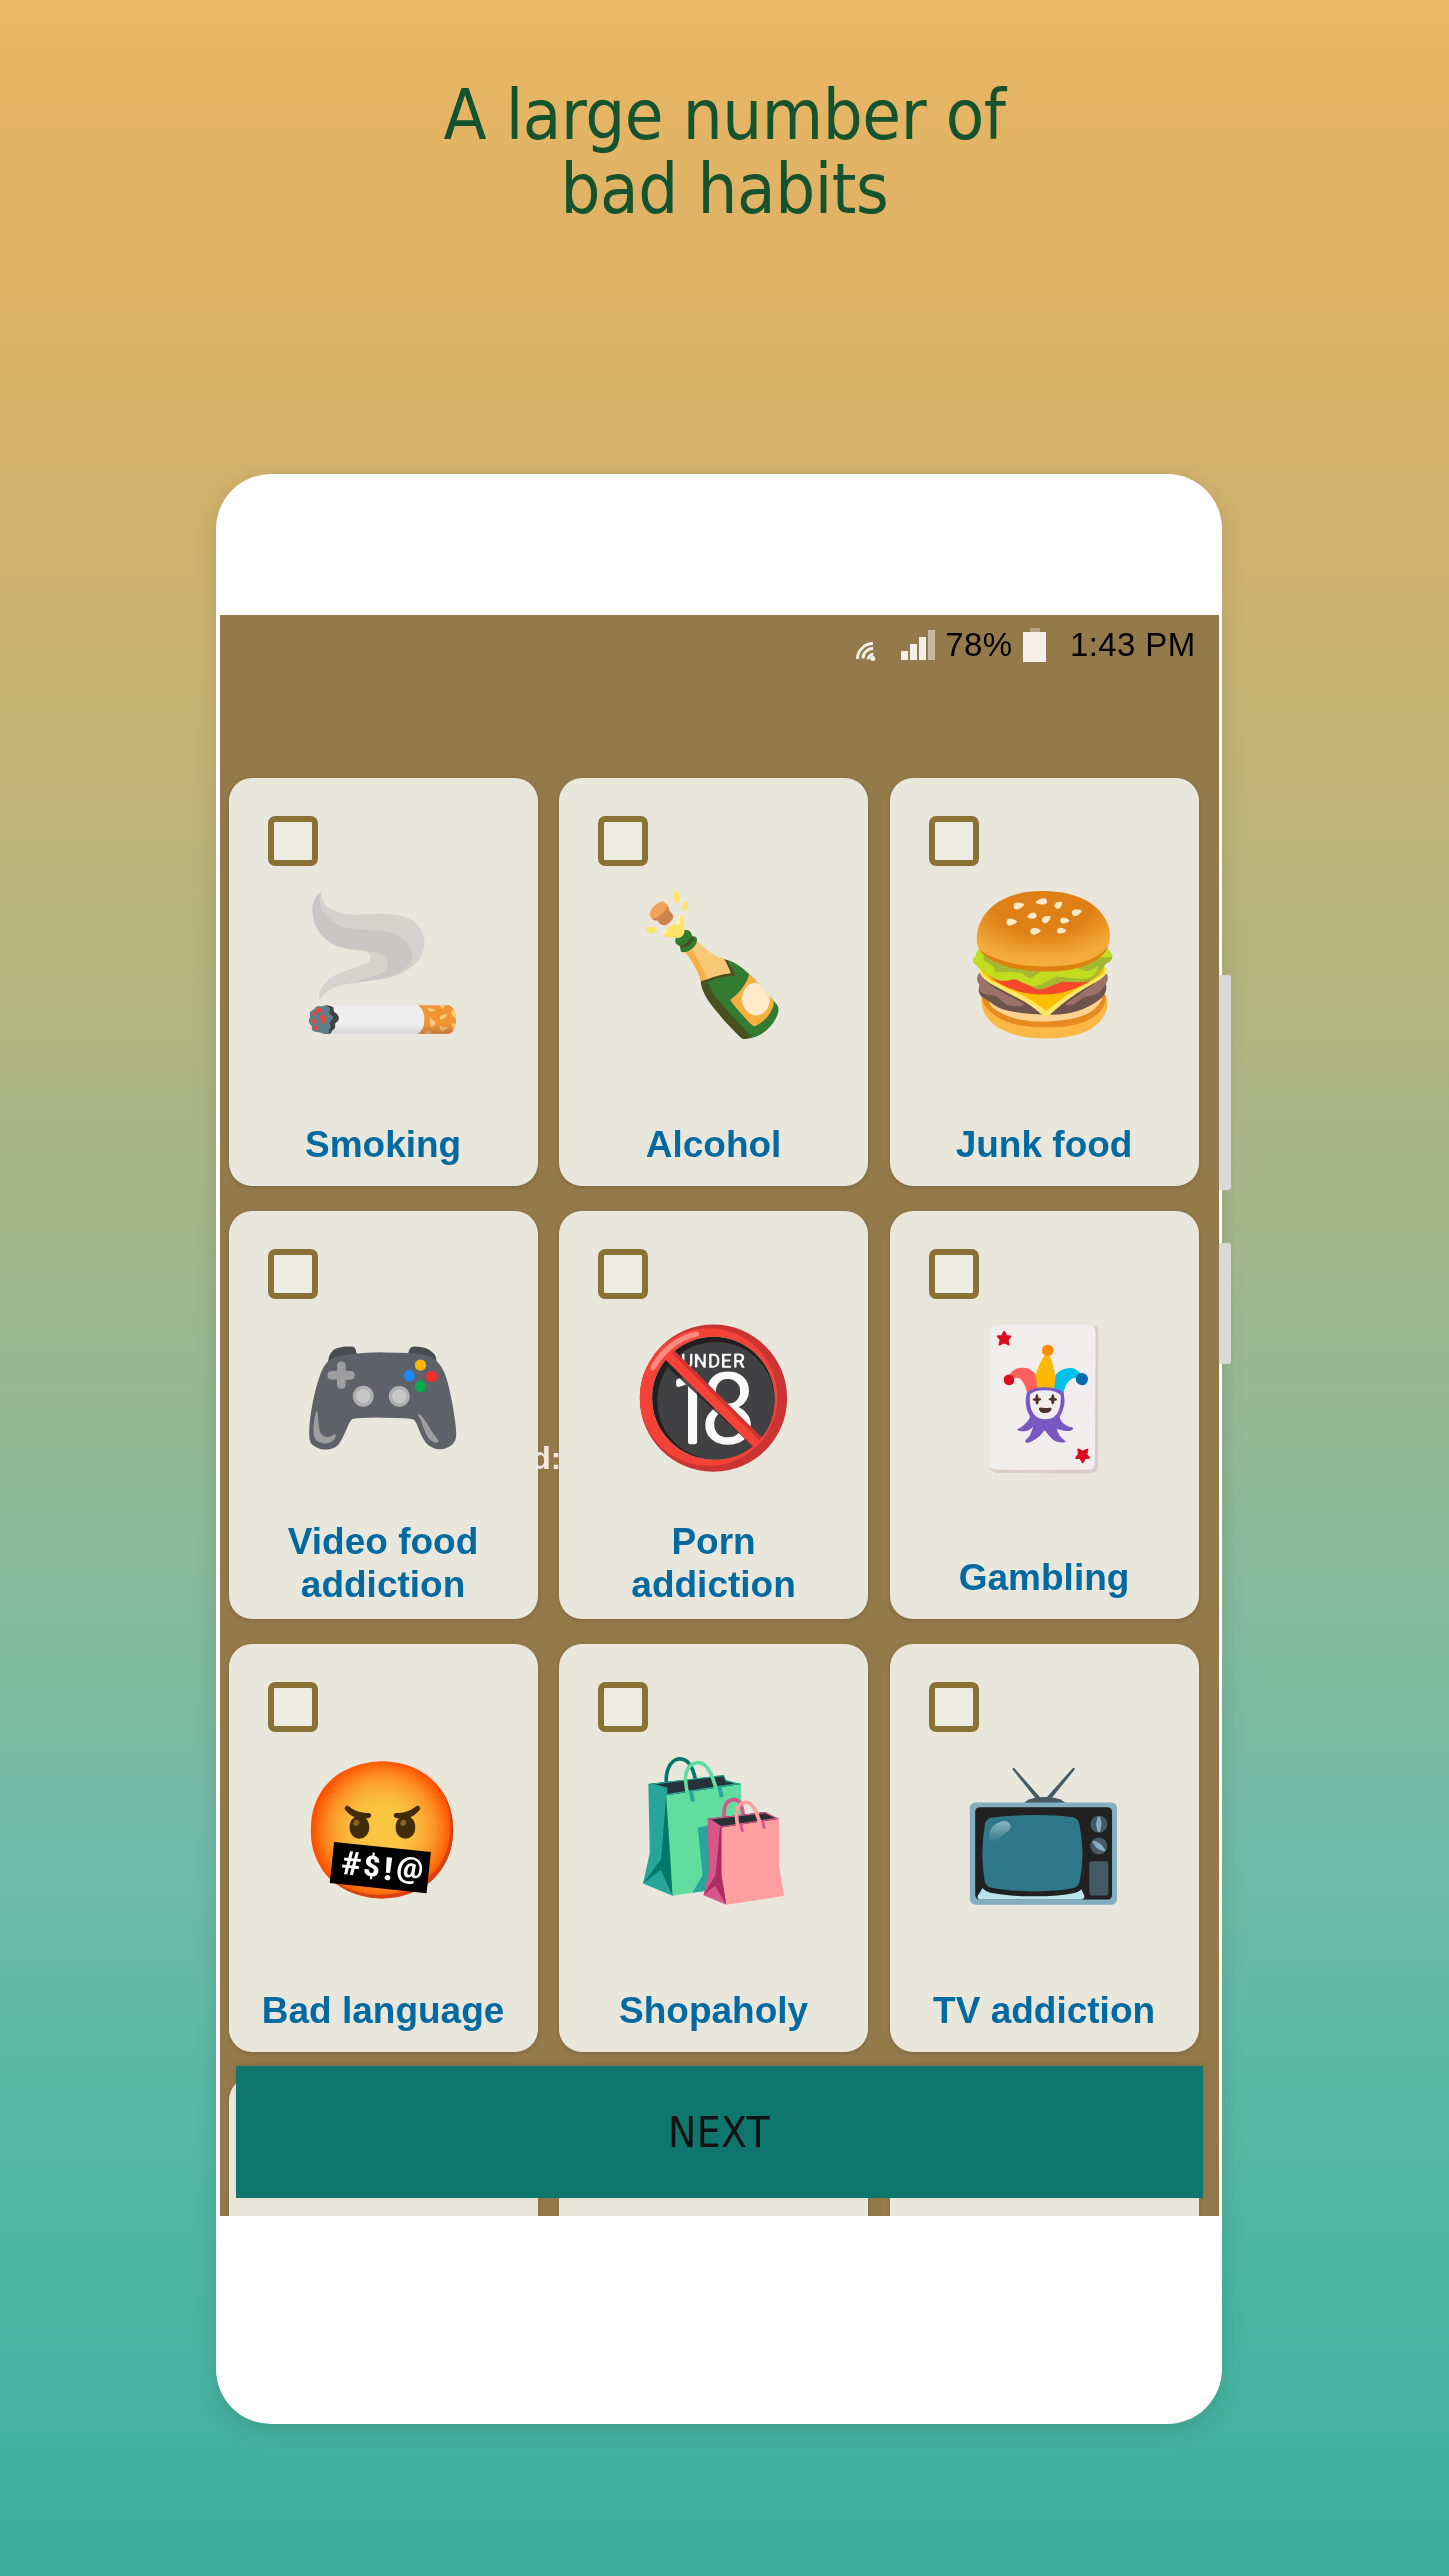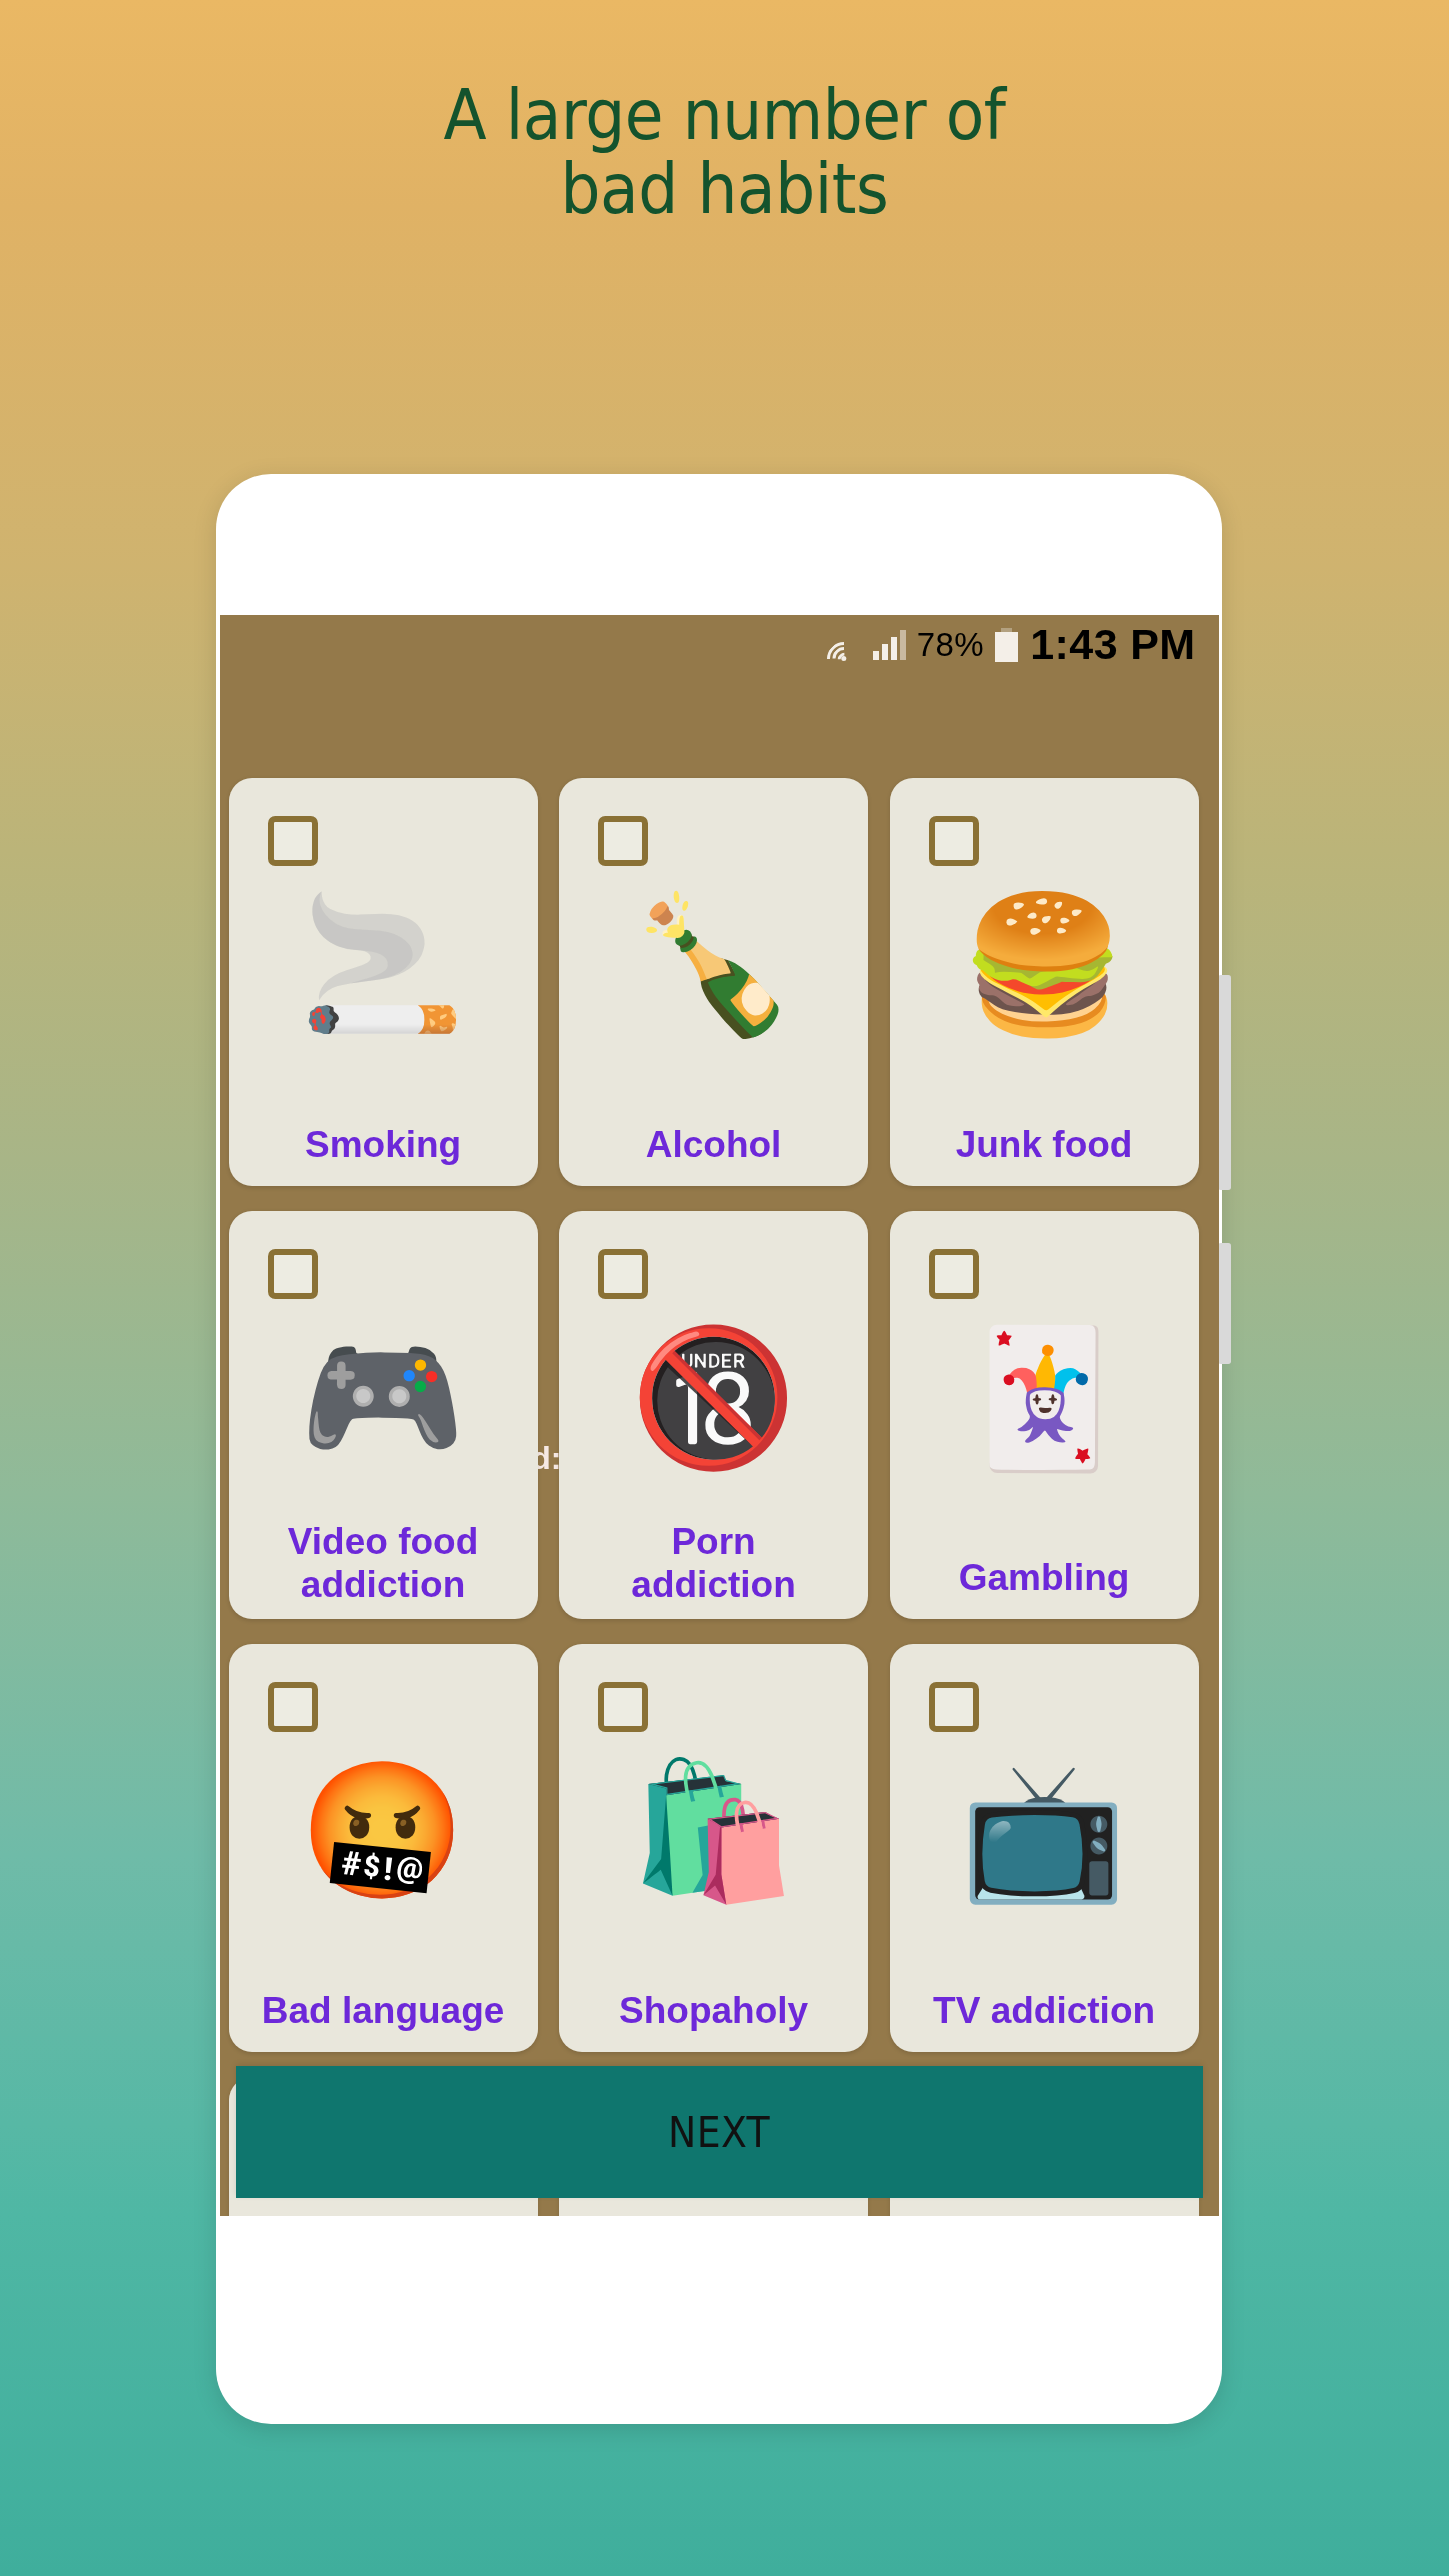--- a/index.html
+++ b/index.html
@@ -76,21 +76,21 @@
   .signal-icon { display: flex; align-items: flex-end; gap: 2.7px; height: 30px; }
   .signal-icon span { width: 6.3px; background: #f4efe8; }
   .signal-icon span:nth-child(1){ height: 9px; }
   .signal-icon span:nth-child(2){ height: 16px; }
   .signal-icon span:nth-child(3){ height: 23px; }
   .signal-icon span:nth-child(4){ height: 30px; opacity: .55; }
   .battery-pct { font-size: 33px; letter-spacing: 0.4px; }
   .battery-icon { width: 23px; height: 34px; position: relative; }
   .battery-icon .cap { position: absolute; top: 0; left: 6.3px; width: 10.7px; height: 5.4px; background: #b3a180; }
   .battery-icon .body { position: absolute; top: 4.5px; left: 0; width: 23px; height: 29.5px; background: #f4efe8; }
-  .clock { font-size: 43px; letter-spacing: 0.4px; margin-left: 2px; font-weight: bold; }
+  .clock { font-size: 33px; letter-spacing: 0.4px; margin-left: 13px; }
   #selected-counter-row {
     position: absolute; top: 725px; left: 27px;
     color: #f6e9e4; font-size: 32px; font-weight: 600;
   }
 
   
   #grid {
     position: absolute;
     top: 100px; left: 3.6px;
     width: 993px; height: 1501px;
@@ -124,21 +124,21 @@
     font-size: 134px;
     line-height: 1;
     margin-top: 106px;
     height: 161px;
     display: flex; align-items: center; justify-content: center;
   }
   .habit-label {
     position: absolute;
     bottom: 19.7px; left: 0; width: 100%;
     text-align: center;
-    color: #6d28d9;
+    color: #0369a1;
     font-size: 37px;
     font-weight: 600;
     line-height: 1.15;
     white-space: pre-line;
     padding: 0 7.2px;
   }
   .habit-label.two-line { bottom: 12.5px; }
 
   
   #next-button {

